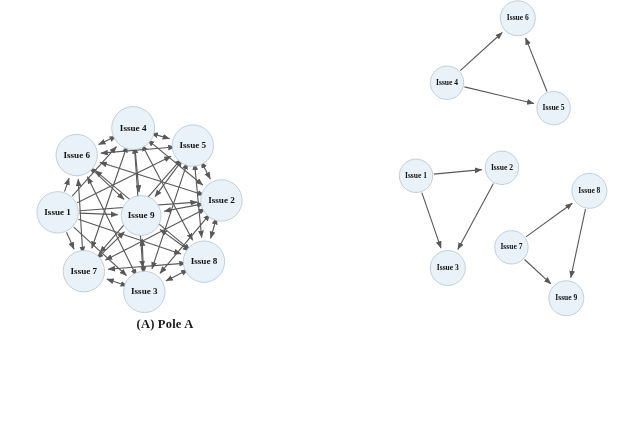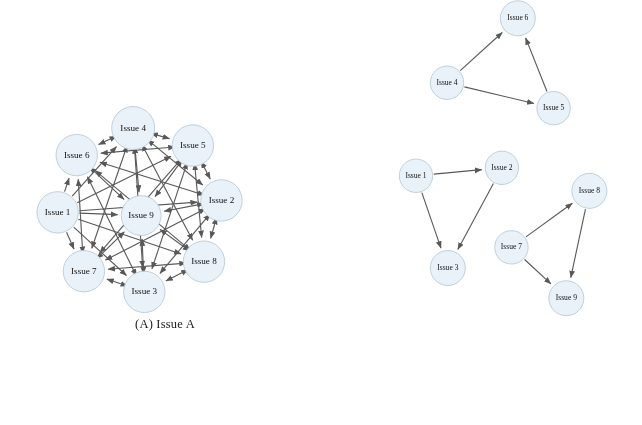--- a/index.html
+++ b/index.html
@@ -12,20 +12,21 @@
     width: 642px;
     height: 425px;
     background: #ffffff;
     overflow: hidden;
     font-family: "Liberation Serif", "DejaVu Serif", serif;
   }
   .panel {
     position: absolute;
     top: 0;
     height: 338px;
+    font-weight: bold;
   }
   #panel-a { left: 0;   width: 330px; }
   #panel-b { left: 330px; width: 312px; }
 
   .graph-svg {
     position: absolute;
     left: 0;
     top: 0;
     width: 100%;
     height: 100%;
@@ -143,21 +144,21 @@
           <g>
             <circle cx="54" cy="195" r="26" class="node-circle"></circle>
             <text x="54" y="195.5" class="node-label" font-size="11.5">Issue 6</text>
           </g>
           <g>
             <circle cx="135" cy="271" r="25" class="node-circle"></circle>
             <text x="135" y="271.5" class="node-label" font-size="11.5">Issue 9</text>
           </g>
         </g>
     </svg>
-    <div class="caption">(A) Issue A</div>
+    <div class="caption">(A) Pole A</div>
   </div>
 
   <div class="panel" id="panel-b">
     <svg class="graph-svg" viewBox="0 0 312 425">
       <defs>
         <marker id="arrow-b" markerWidth="7" markerHeight="7" refX="6.2" refY="2.6" orient="auto" markerUnits="strokeWidth">
           <path d="M0,0 L6.6,2.6 L0,5.2 z" fill="#585858"></path>
         </marker>
         <marker id="arrow-b-start" markerWidth="7" markerHeight="7" refX="0.4" refY="2.6" orient="auto-start-reverse" markerUnits="strokeWidth">
           <path d="M0,0 L6.6,2.6 L0,5.2 z" fill="#585858"></path>

